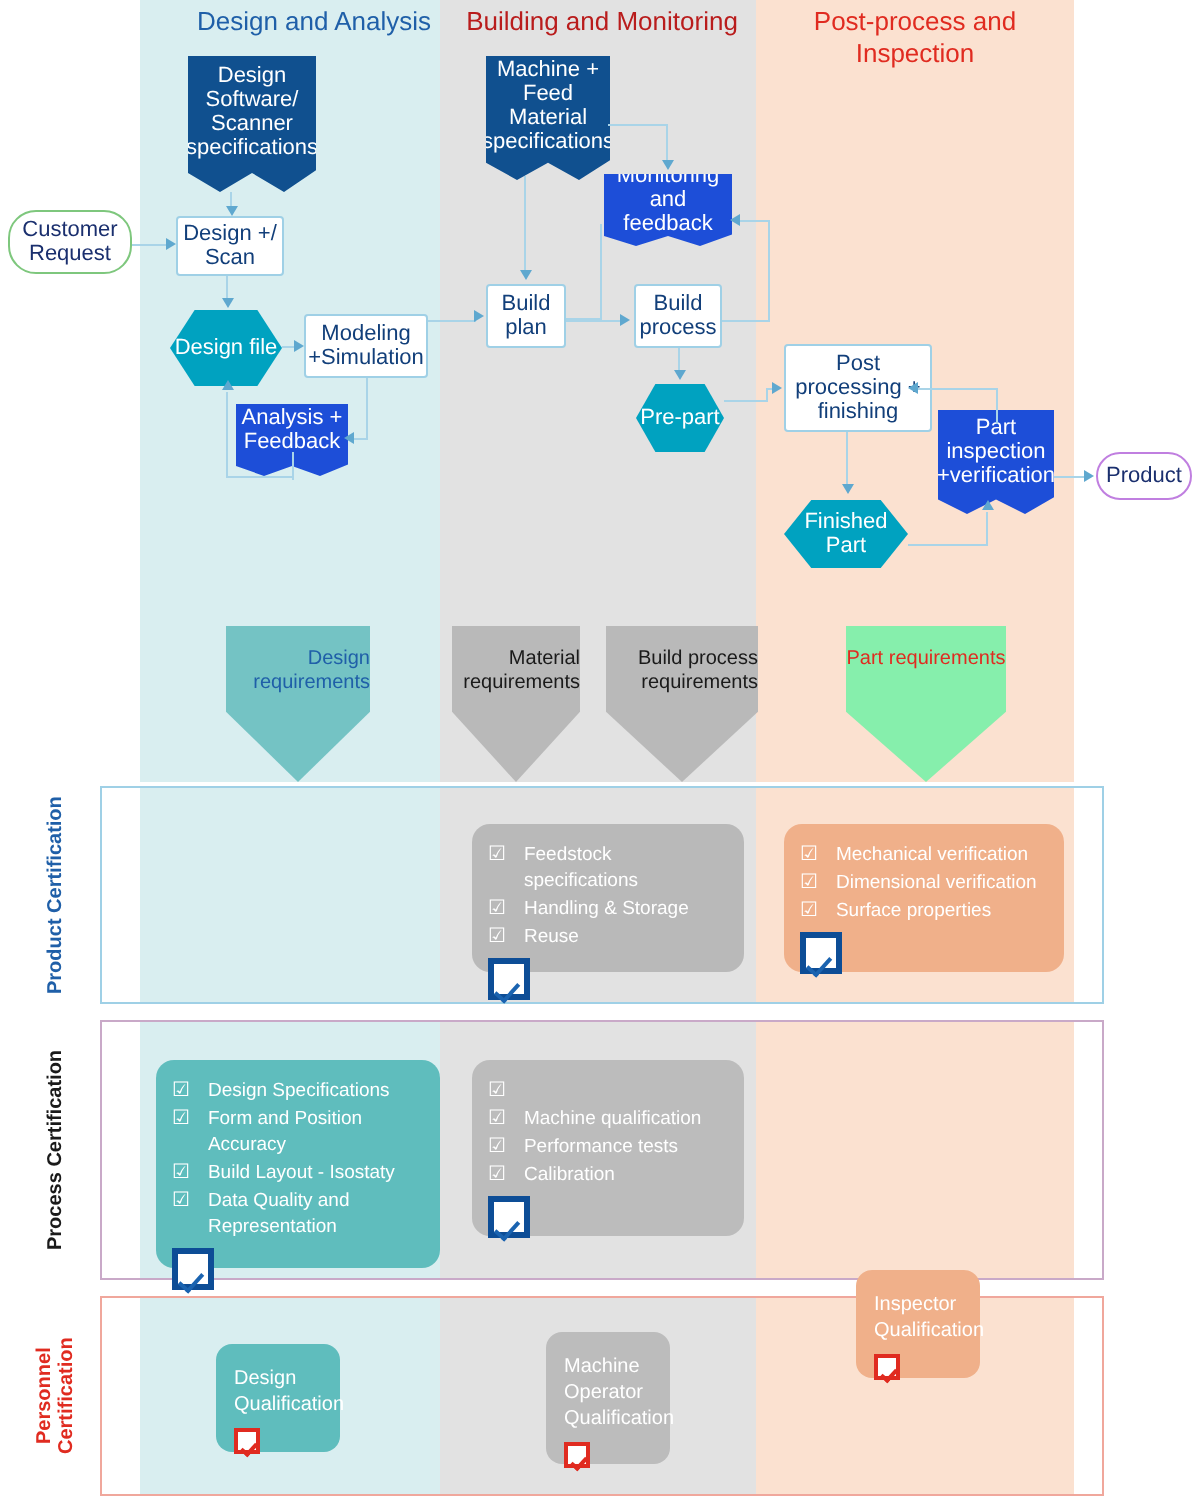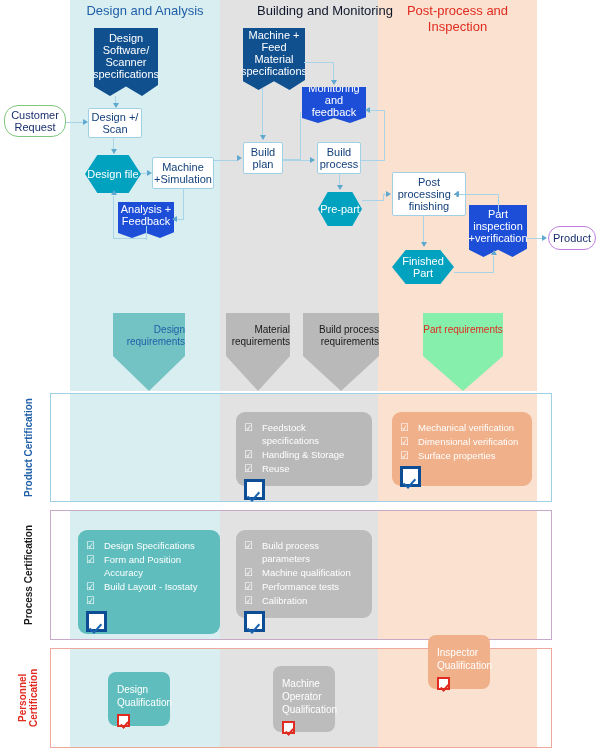--- a/index.html
+++ b/index.html
@@ -9,22 +9,22 @@
   .abs{position:absolute;box-sizing:border-box;}
 
   
   .band{position:absolute;top:0;}
   #band-design{left:70px;width:150px;height:391px;background:#d9eef0;}
   #band-build {left:220px;width:158px;height:391px;background:#e2e2e2;}
   #band-post  {left:378px;width:159px;height:391px;background:#fbe1d0;}
 
   
   .col-head{position:absolute;top:3px;text-align:center;font-size:13px;line-height:16px;}
-  #head-design{left:70px;width:150px;color:#1f5fa8;}
-  #head-build {left:232px;width:186px;color:#0f172a;}
+  #head-design{left:70px;width:150px;color:#1f5fa8;padding-left:12px;}
+  #head-build {left:208px;width:186px;color:#b91c1c;}
   #head-post  {left:378px;width:159px;color:#e02b20;}
 
   
   .node{position:absolute;display:flex;align-items:center;justify-content:center;
         text-align:center;line-height:12px;box-sizing:border-box;}
 
   
   .box-white{background:#ffffff;border:1px solid #9fd0e6;color:#123f7a;
              font-size:11px;border-radius:2px;}
 
@@ -117,21 +117,21 @@
 <div class="col-head" id="head-post">Post-process and Inspection</div>
 
 <div class="node pill pill-green abs" style="left:4px;top:105px;width:62px;height:32px;">Customer Request</div>
 
 <div class="node doc-blue abs" style="left:94px;top:28px;width:64px;height:68px;">Design Software/ Scanner specifications</div>
 
 <div class="node box-white abs" style="left:88px;top:108px;width:54px;height:30px;">Design +/ Scan</div>
 
 <div class="node hexagon abs" style="left:85px;top:155px;width:56px;height:38px;">Design file</div>
 
-<div class="node box-white abs" style="left:152px;top:157px;width:62px;height:32px;">Machine +Simulation</div>
+<div class="node box-white abs" style="left:152px;top:157px;width:62px;height:32px;">Modeling +Simulation</div>
 
 <div class="node doc-red abs" style="left:118px;top:202px;width:56px;height:36px;">Analysis + Feedback</div>
 
 <div class="node doc-blue abs" style="left:243px;top:28px;width:62px;height:62px;">Machine + Feed Material specifications</div>
 
 <div class="node box-white abs" style="left:243px;top:142px;width:40px;height:32px;">Build plan</div>
 
 <div class="node doc-red abs" style="left:302px;top:87px;width:64px;height:36px;">Monitoring and feedback</div>
 
 <div class="node box-white abs" style="left:317px;top:142px;width:44px;height:32px;">Build process</div>
@@ -271,28 +271,28 @@
   <div class="chk-row">
       <span class="bx">☑</span>
       <span>Form and Position Accuracy</span>
     </div>
   <div class="chk-row">
       <span class="bx">☑</span>
       <span>Build Layout - Isostaty</span>
     </div>
   <div class="chk-row">
       <span class="bx">☑</span>
+      <span>Data Quality and Representation</span>
     </div>
   <div class="bigcheck"></div>
 </div>
 
 <div class="card card-lgray" style="left:236px;top:530px;width:136px;height:88px;">
   <div class="chk-row">
       <span class="bx">☑</span>
-      <span>Build process parameters</span>
     </div>
   <div class="chk-row">
       <span class="bx">☑</span>
       <span>Machine qualification</span>
     </div>
   <div class="chk-row">
       <span class="bx">☑</span>
       <span>Performance tests</span>
     </div>
   <div class="chk-row">

